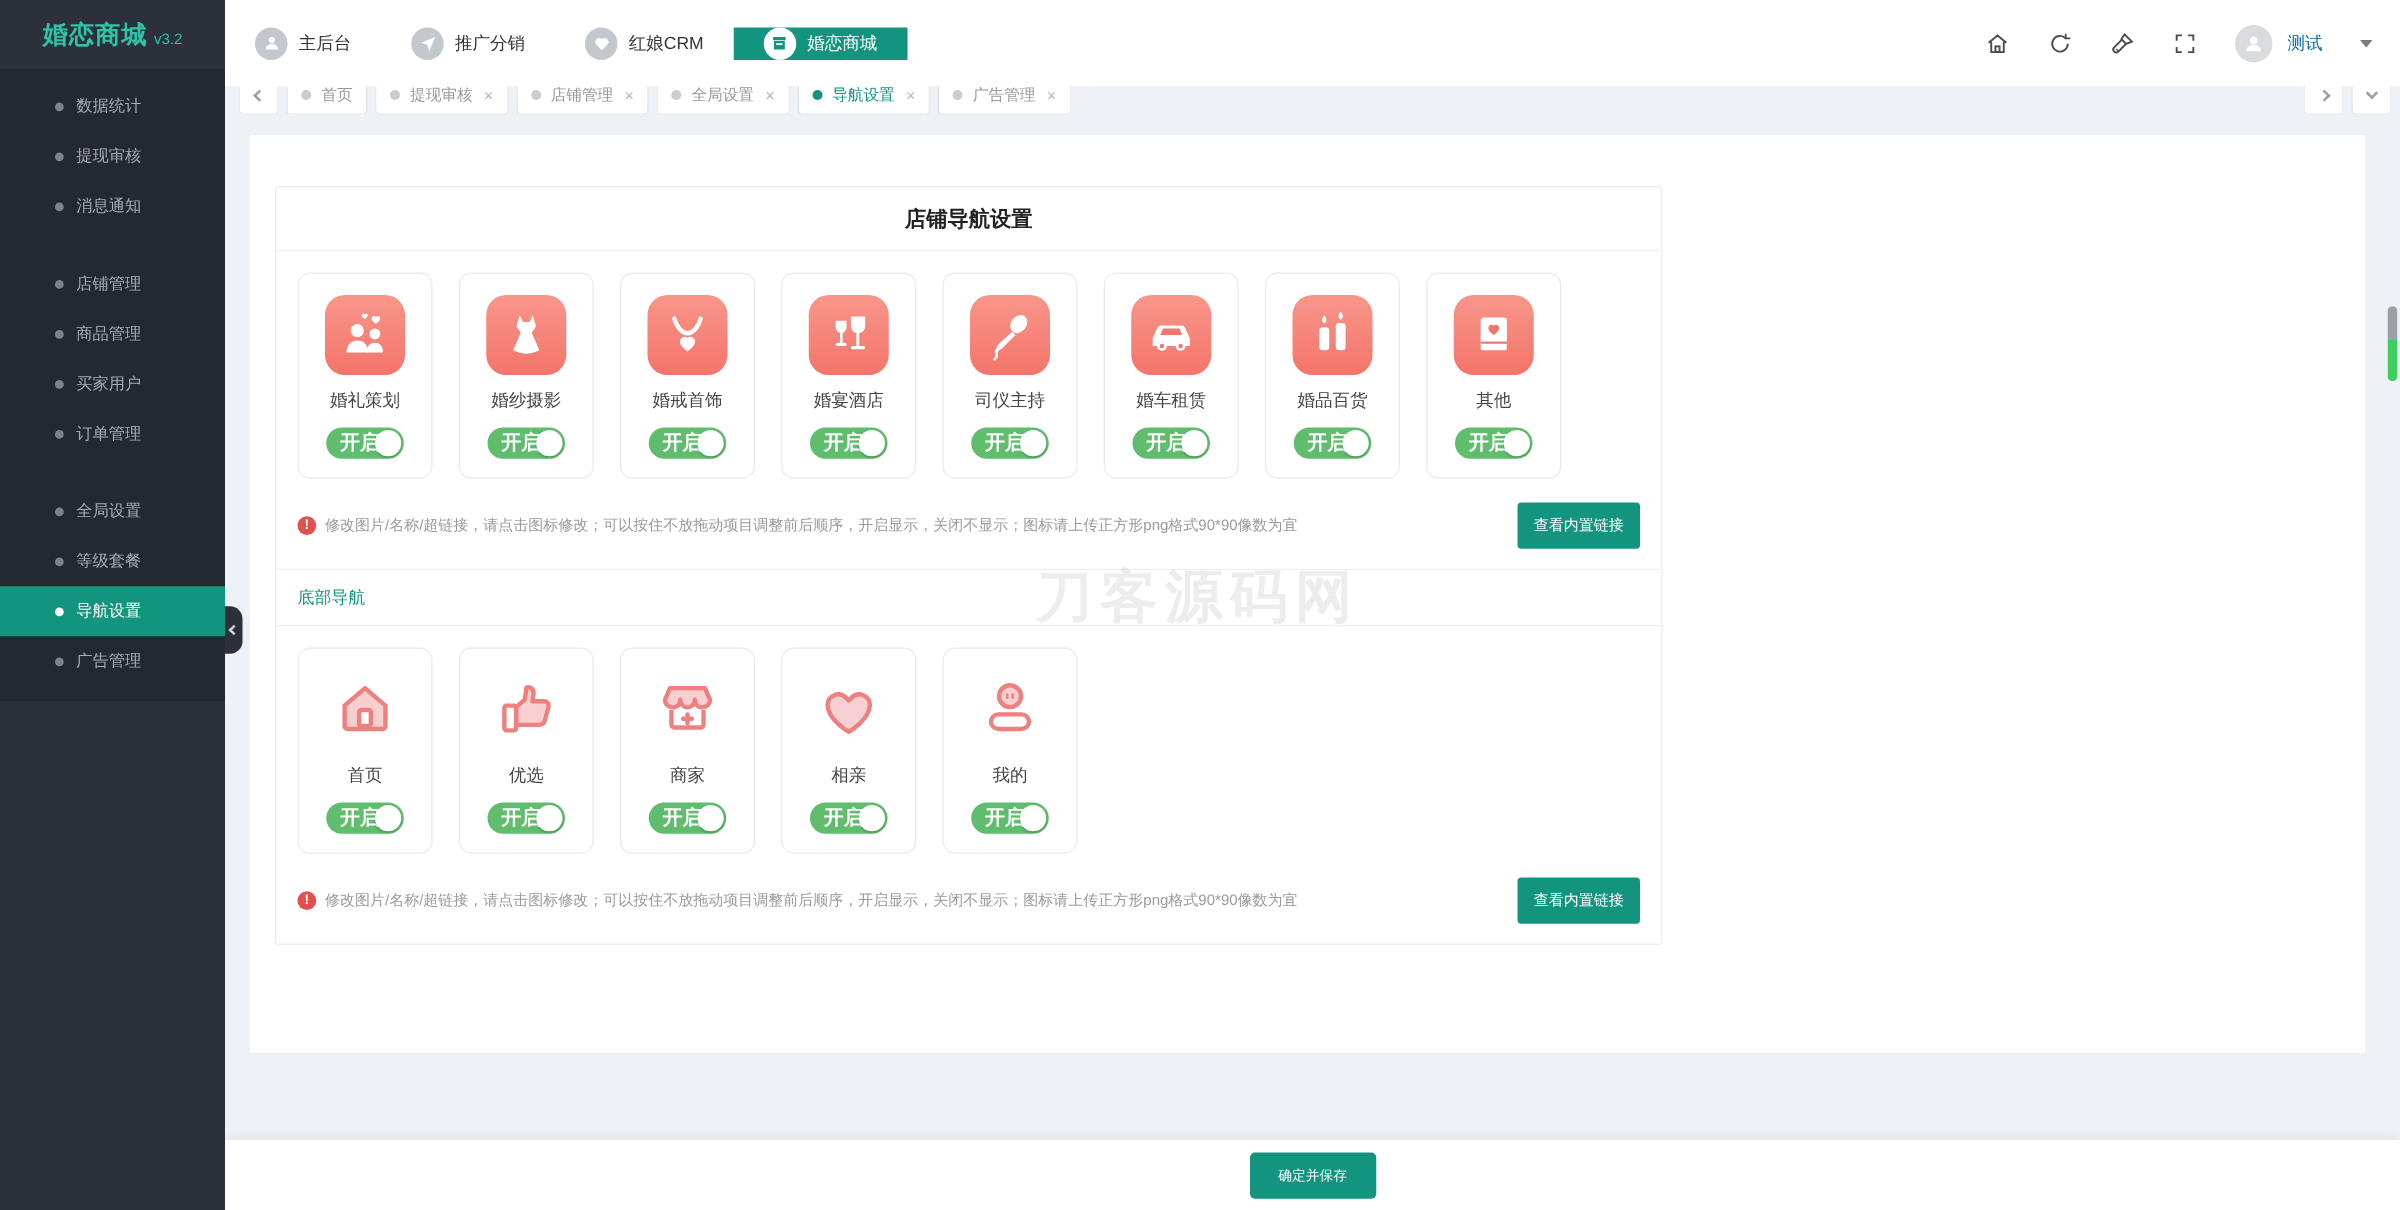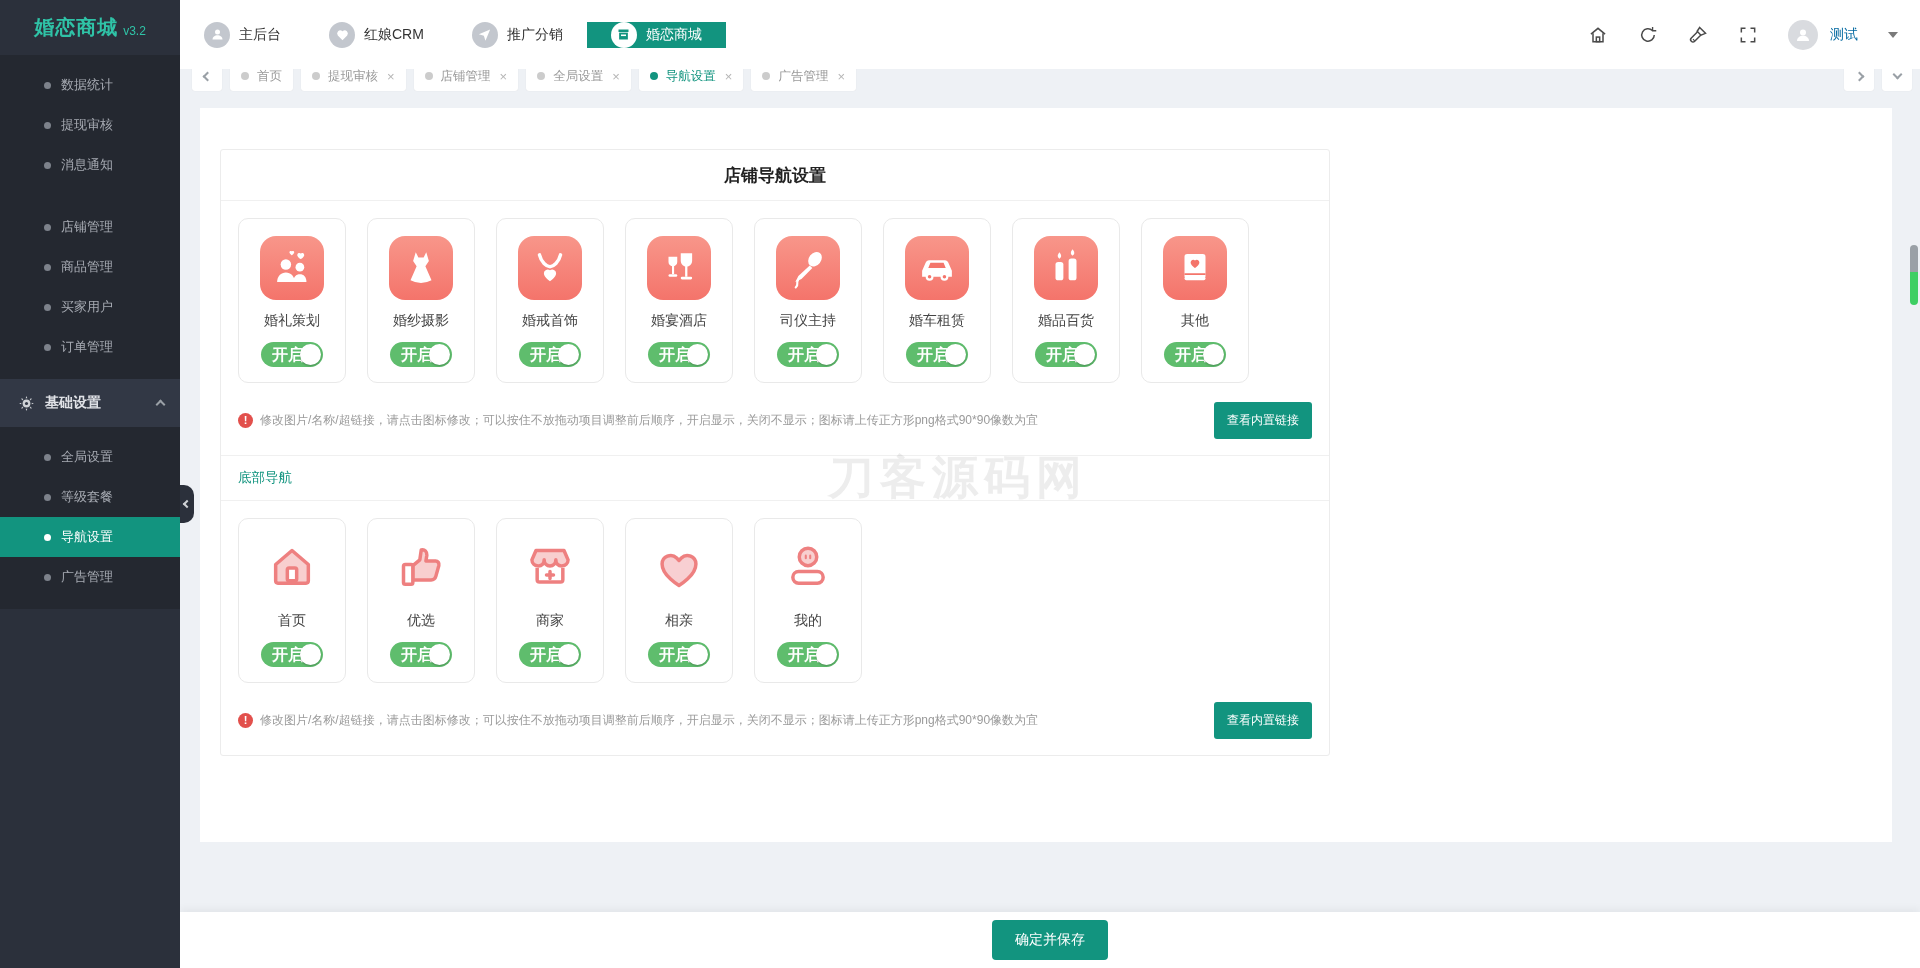--- a/index.html
+++ b/index.html
@@ -80,21 +80,21 @@
   .hint-row.sep { border-bottom:1px solid #f0f0f0; }
   .hint { display:flex; align-items:center; gap:7px; font-size:12px; color:#9a9a9a; }
   .bang { width:15px; height:15px; min-width:15px; border-radius:50%; background:#e2504c; color:#fff;
     font-size:11px; font-weight:bold; line-height:15px; text-align:center; }
   .btn-teal { background:#12947f; color:#fff; border:none; border-radius:3px; font-size:12px;
     padding:10px 13px; cursor:pointer; font-family:inherit; }
   .watermark { position:absolute; left:648px; top:350px; font-size:46px; font-weight:bold;
     color:rgba(110,110,110,.12); letter-spacing:6px; pointer-events:none; white-space:nowrap; }
   .bottom-bar { position:absolute; left:0; right:0; bottom:0; height:56px; background:#fff;
     box-shadow:0 -3px 8px rgba(0,0,0,.05); display:flex; align-items:center; justify-content:center; }
-  .btn-save { background:#12947f; color:#fff; border:none; border-radius:4px; font-size:14px;
+  .btn-save { background:#12947f; color:#fff; border:none; border-radius:4px; font-size:11px;
     padding:11px 23px; cursor:pointer; font-family:inherit; }
 
   .scroll-thumb { position:absolute; right:2px; top:245px; width:8px; height:60px; border-radius:4px; overflow:hidden; z-index:40; cursor:pointer; }
   .scroll-thumb .g1 { height:45%; background:#9aa0a6; }
   .scroll-thumb .g2 { height:55%; background:#3ecf63; }
 </style>
 </head>
 <body>
 
 <aside class="sidebar">
@@ -130,31 +130,20 @@
     <div class="sitem">
         <span class="dot"></span>
         <span>买家用户</span>
       </div>
     <div class="sitem">
         <span class="dot"></span>
         <span>订单管理</span>
       </div>
   </div>
 
-  <div class="sgroup">
-    <span class="gicon">
-      <svg viewBox="0 0 24 24" fill="#cfd2d6">
-          <path d="M12 1.5l1.2 3.1h-2.4zM12 22.5l1.2-3.1h-2.4zM1.5 12l3.1 1.2v-2.4zM22.5 12l-3.1 1.2v-2.4zM4.6 4.6l3 1.2-1.8 1.8zM19.4 19.4l-3-1.2 1.8-1.8zM19.4 4.6l-1.2 3-1.8-1.8zM4.6 19.4l1.2-3 1.8 1.8z"></path>
-          <circle cx="12" cy="12" r="5.5"></circle>
-          <circle cx="12" cy="12" r="2.2" fill="#323845"></circle>
-        </svg>
-    </span>
-    <span class="glabel">基础设置</span>
-    <span class="chev up"></span>
-  </div>
   <div class="ssub">
     <div class="sitem">
         <span class="dot"></span>
         <span>全局设置</span>
       </div>
     <div class="sitem">
         <span class="dot"></span>
         <span>等级套餐</span>
       </div>
     <div class="sitem active">
@@ -179,32 +168,32 @@
           <svg viewBox="0 0 24 24" fill="#fff">
             <circle cx="12" cy="8" r="4"></circle>
             <path d="M4 20c0-4.4 3.6-7 8-7s8 2.6 8 7z"></path>
           </svg>
         </span>
       <span>主后台</span>
     </div>
     <div class="apptab">
       <span class="acir">
           <svg viewBox="0 0 24 24" fill="#fff">
+            <path d="M3 11.5 21 4l-7.5 18-2.5-8z"></path>
+          </svg>
+        </span>
+      <span>推广分销</span>
+    </div>
+    <div class="apptab">
+      <span class="acir">
+          <svg viewBox="0 0 24 24" fill="#fff">
             <path d="M12 21 4.5 13.5a5 5 0 0 1 7-7l.5.5.5-.5a5 5 0 0 1 7 7z"></path>
           </svg>
         </span>
       <span>红娘CRM</span>
-    </div>
-    <div class="apptab">
-      <span class="acir">
-          <svg viewBox="0 0 24 24" fill="#fff">
-            <path d="M3 11.5 21 4l-7.5 18-2.5-8z"></path>
-          </svg>
-        </span>
-      <span>推广分销</span>
     </div>
     <div class="apptab active">
       <span class="acir">
           <svg viewBox="0 0 24 24" fill="#12947f">
             <path d="M4 4h16v4H4z"></path>
             <path d="M5 9h14v11H5z"></path>
             <rect x="8" y="12" width="8" height="2.5" fill="#fff"></rect>
           </svg>
         </span>
       <span>婚恋商城</span>

